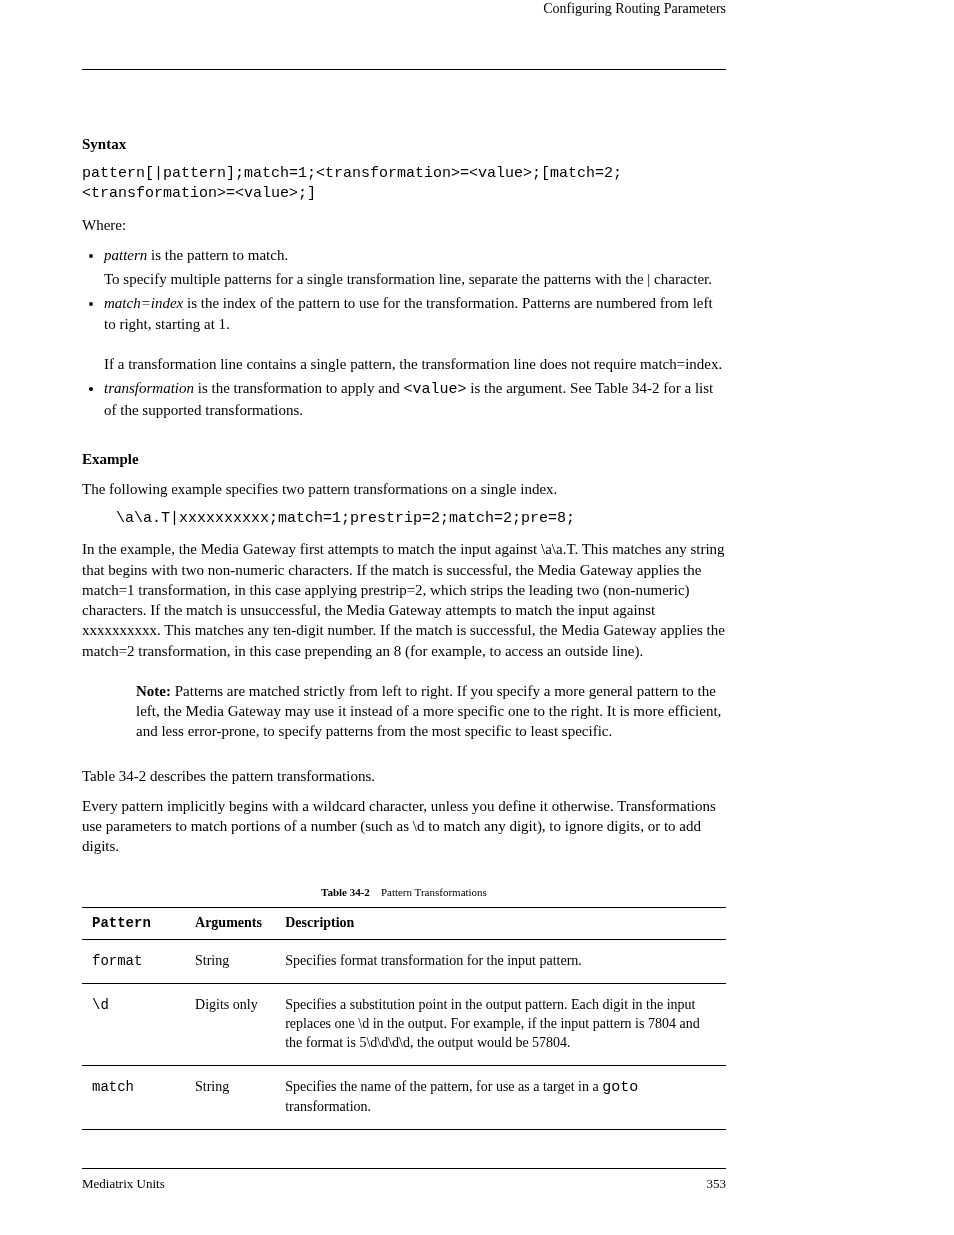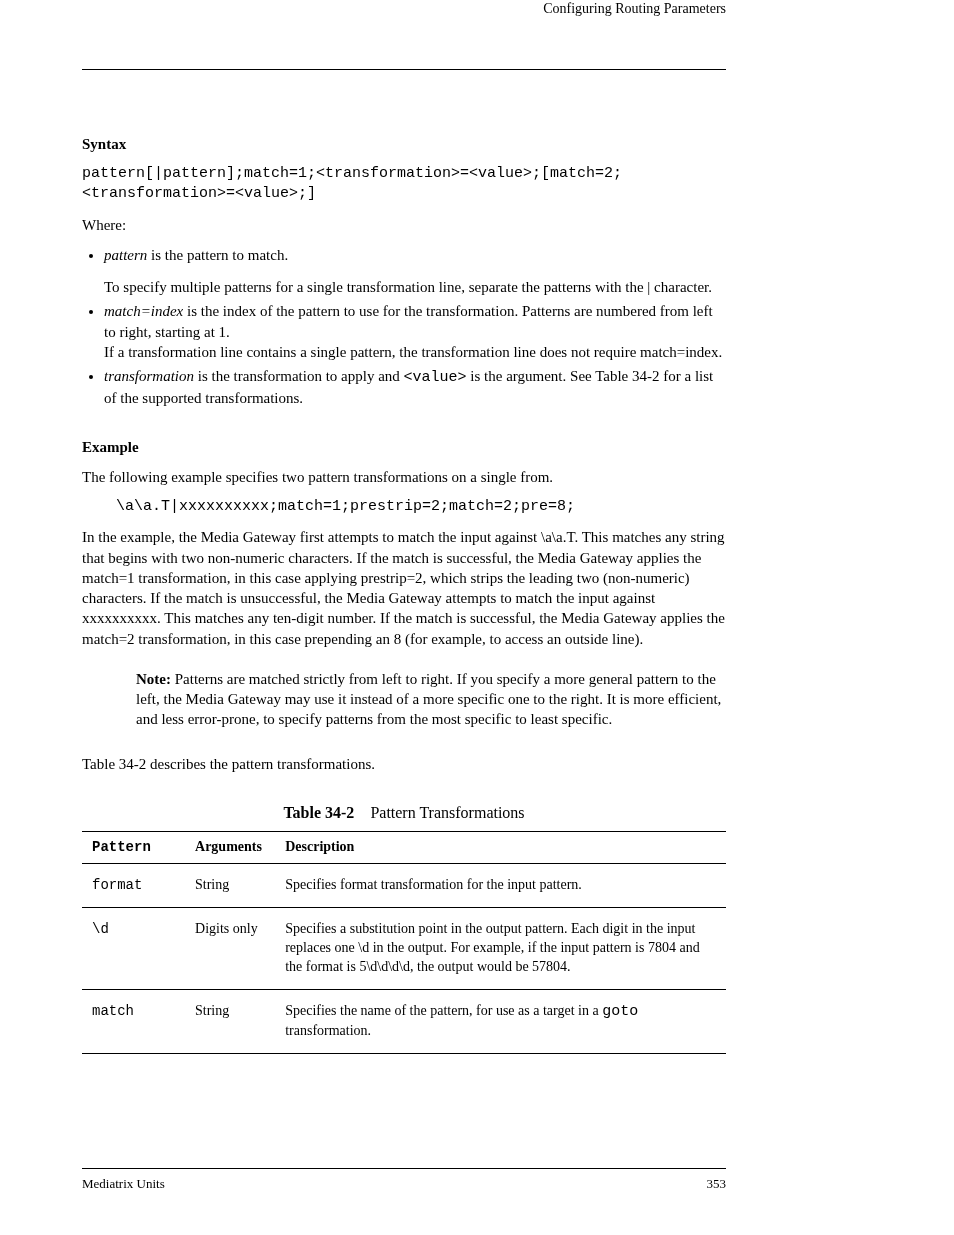--- a/index.html
+++ b/index.html
@@ -57,21 +57,21 @@
     margin: 6px 0 6px 22px;
     padding: 0;
     list-style: disc;
   }
   ul.bullets li {
     margin: 4px 0;
   }
   
   .table-caption {
     text-align: center;
-    font-size: 16px;
+    font-size: 11px;
     margin-top: 28px;
     margin-bottom: 8px;
   }
   .table-caption .cap-label {
     font-weight: bold;
   }
   table.trans {
     width: 100%;
     border-collapse: collapse;
     font-size: 14px;
@@ -119,41 +119,42 @@
   <div class="section-title">Syntax</div>
 
   <div class="para mono">pattern[|pattern];match=1;&lt;transformation&gt;=&lt;value&gt;;[match=2;
 &lt;transformation&gt;=&lt;value&gt;;]</div>
 
   <div class="para">Where:</div>
 
   <ul class="bullets">
     <li>
       <span class="italic">pattern</span><span> is the pattern to match.</span>
-      <div style="margin-top:12px;">To specify multiple patterns for a single transformation line, separate the patterns with the | character.</div>
+      <div style="margin-top:4px;">To specify multiple patterns for a single transformation line, separate the patterns with the | character.</div>
     </li>
     <li>
       <span class="italic">match=index</span><span> is the index of the pattern to use for the transformation. Patterns are numbered from left to right, starting at 1.</span>
-      <div style="margin-top:0;">If a transformation line contains a single pattern, the transformation line does not require match=index.</div>
+      <div style="margin-top:20px;">If a transformation line contains a single pattern, the transformation line does not require match=index.</div>
     </li>
     <li>
       <span class="italic">transformation</span><span> is the transformation to apply and </span><span class="mono">&lt;value&gt;</span><span> is the argument. See Table 34-2 for a list of the supported transformations.</span>
     </li>
   </ul>
 
   <div class="section-title" style="margin-top:28px;">Example</div>
-  <div class="para">The following example specifies two pattern transformations on a single from.</div>
+  <div class="para">The following example specifies two pattern transformations on a single index.</div>
   <div class="mono indent">\a\a.T|xxxxxxxxxx;match=1;prestrip=2;match=2;pre=8;</div>
   <div class="para">In the example, the Media Gateway first attempts to match the input against \a\a.T. This matches any string that begins with two non-numeric characters. If the match is successful, the Media Gateway applies the match=1 transformation, in this case applying prestrip=2, which strips the leading two (non-numeric) characters. If the match is unsuccessful, the Media Gateway attempts to match the input against xxxxxxxxxx. This matches any ten-digit number. If the match is successful, the Media Gateway applies the match=2 transformation, in this case prepending an 8 (for example, to access an outside line).</div>
 
   <div class="note">
     <span class="note-label">Note: </span><span>Patterns are matched strictly from left to right. If you specify a more general pattern to the left, the Media Gateway may use it instead of a more specific one to the right. It is more efficient, and less error-prone, to specify patterns from the most specific to least specific.</span>
   </div>
 
   <div class="para" style="margin-top:24px;">Table 34-2 describes the pattern transformations.</div>
+  <div class="para">Every pattern implicitly begins with a wildcard character, unless you define it otherwise. Transformations use parameters to match portions of a number (such as \d to match any digit), to ignore digits, or to add digits.</div>
 
   <div class="table-caption">
     <span class="cap-label">Table 34-2</span>
     <span>&nbsp;&nbsp;</span>
     <span>Pattern Transformations</span>
   </div>
 
   <table class="trans">
     <thead>
       <tr>

